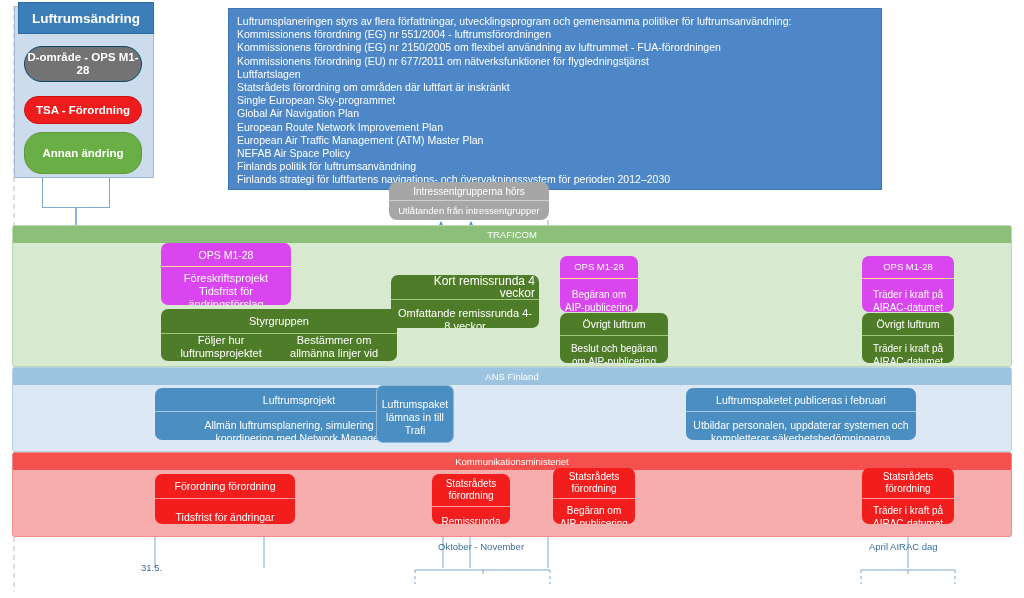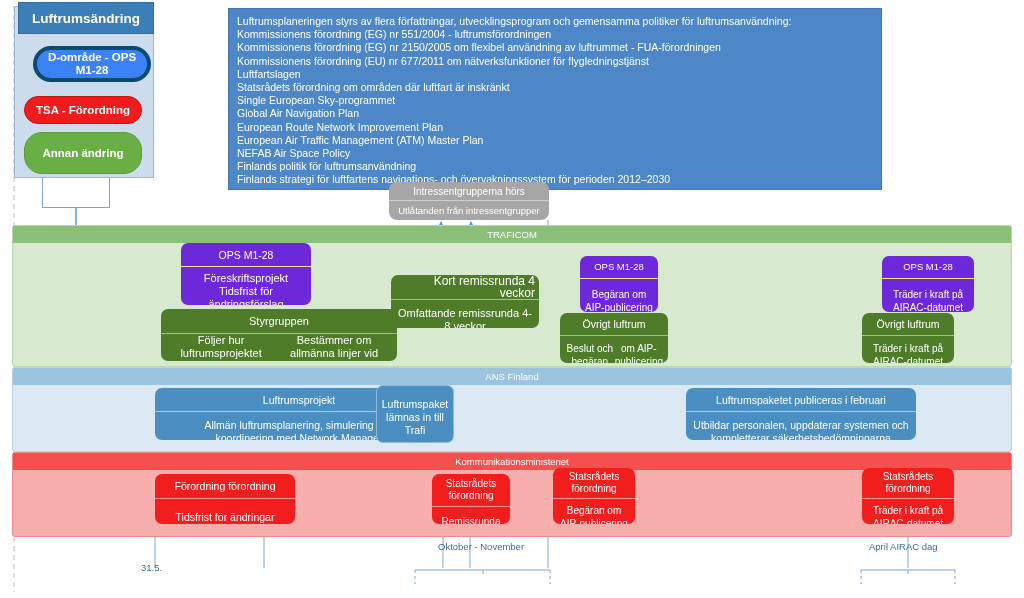--- a/index.html
+++ b/index.html
@@ -18,21 +18,21 @@
     left:18px;top:2px;width:136px;height:32px;
     background:#3c7fb8;border:1px solid #2e6da0;
     color:#fff;font-size:13.5px;font-weight:bold;
     display:flex;align-items:center;justify-content:center;
   }
   .legend-pill{
     left:24px;width:118px;height:36px;border-radius:18px;
     color:#fff;font-size:11.5px;font-weight:bold;line-height:13px;
     display:flex;align-items:center;justify-content:center;text-align:center;
   }
-  #pill-d-omrade{top:46px;background:#3b82f6;border:4px solid #0c4a6e;margin-left:9px;}
+  #pill-d-omrade{top:46px;background:#737373;border:1px solid #0c4a6e;}
   #pill-tsa{top:96px;height:28px;background:#ee1c1c;border:1px solid #cc1010;}
   #pill-annan{top:132px;height:42px;background:#6aae46;border:1px solid #5c9a3c;}
 
   
   #legend-connector{left:42px;top:178px;width:68px;height:30px;
     border-left:1.5px solid #7ea7cc;border-right:1.5px solid #7ea7cc;border-bottom:1.5px solid #7ea7cc;}
 
   
   #reg-box{
     left:228px;top:8px;width:654px;height:182px;
@@ -68,21 +68,21 @@
 
   
   .node{border-radius:7px;color:#fff;overflow:hidden;}
   .node .hdr{display:flex;align-items:center;justify-content:center;text-align:center;
     font-size:10.5px;line-height:12px;padding:2px 4px;}
   .node .bdy{display:flex;align-items:center;justify-content:center;text-align:center;
     font-size:11px;line-height:13px;padding:3px 5px;}
 
   .green{background:#4f7c29;}
   .green .hdr{border-bottom:1px solid #9ec77c;}
-  .amber{background:#6d28d9;margin-left:20px;}
+  .amber{background:#d946ef;}
   .amber .hdr{border-bottom:1px solid #ffe08a;}
   .blue{background:#4a8ec2;}
   .blue .hdr{border-bottom:1px solid #a8cbe5;}
   .red{background:#f21d1d;}
   .red .hdr{border-bottom:1px solid #ff9b9b;}
 
   
   #n-tar-emot{left:14px;top:277px;width:136px;height:55px;}
   #n-tar-emot .bdy{height:100%;}
 
@@ -97,21 +97,21 @@
   #n-remiss{left:391px;top:275px;width:148px;height:53px;}
   #n-remiss .hdr{height:20px;font-size:12px;text-align:right;}
   #n-remiss .bdy{height:33px;}
 
   #n-begaran-ops{left:560px;top:256px;width:78px;height:56px;}
   #n-begaran-ops .hdr{height:18px;font-size:9.5px;}
   #n-begaran-ops .bdy{height:38px;font-size:10px;flex-direction:column;}
 
   #n-ovrigt-1{left:560px;top:313px;width:108px;height:50px;}
   #n-ovrigt-1 .hdr{height:18px;font-size:10.5px;}
-  #n-ovrigt-1 .bdy{height:32px;font-size:10px;flex-direction:row;}
+  #n-ovrigt-1 .bdy{height:32px;font-size:10px;flex-direction:column;}
 
   #n-trader-ops{left:862px;top:256px;width:92px;height:56px;}
   #n-trader-ops .hdr{height:18px;font-size:9.5px;}
   #n-trader-ops .bdy{height:38px;font-size:10px;flex-direction:column;}
 
   #n-ovrigt-2{left:862px;top:313px;width:92px;height:50px;}
   #n-ovrigt-2 .hdr{height:18px;font-size:10.5px;}
   #n-ovrigt-2 .bdy{height:32px;font-size:10px;flex-direction:column;}
 
   #n-luftrumsprojekt{left:155px;top:388px;width:288px;height:52px;}

